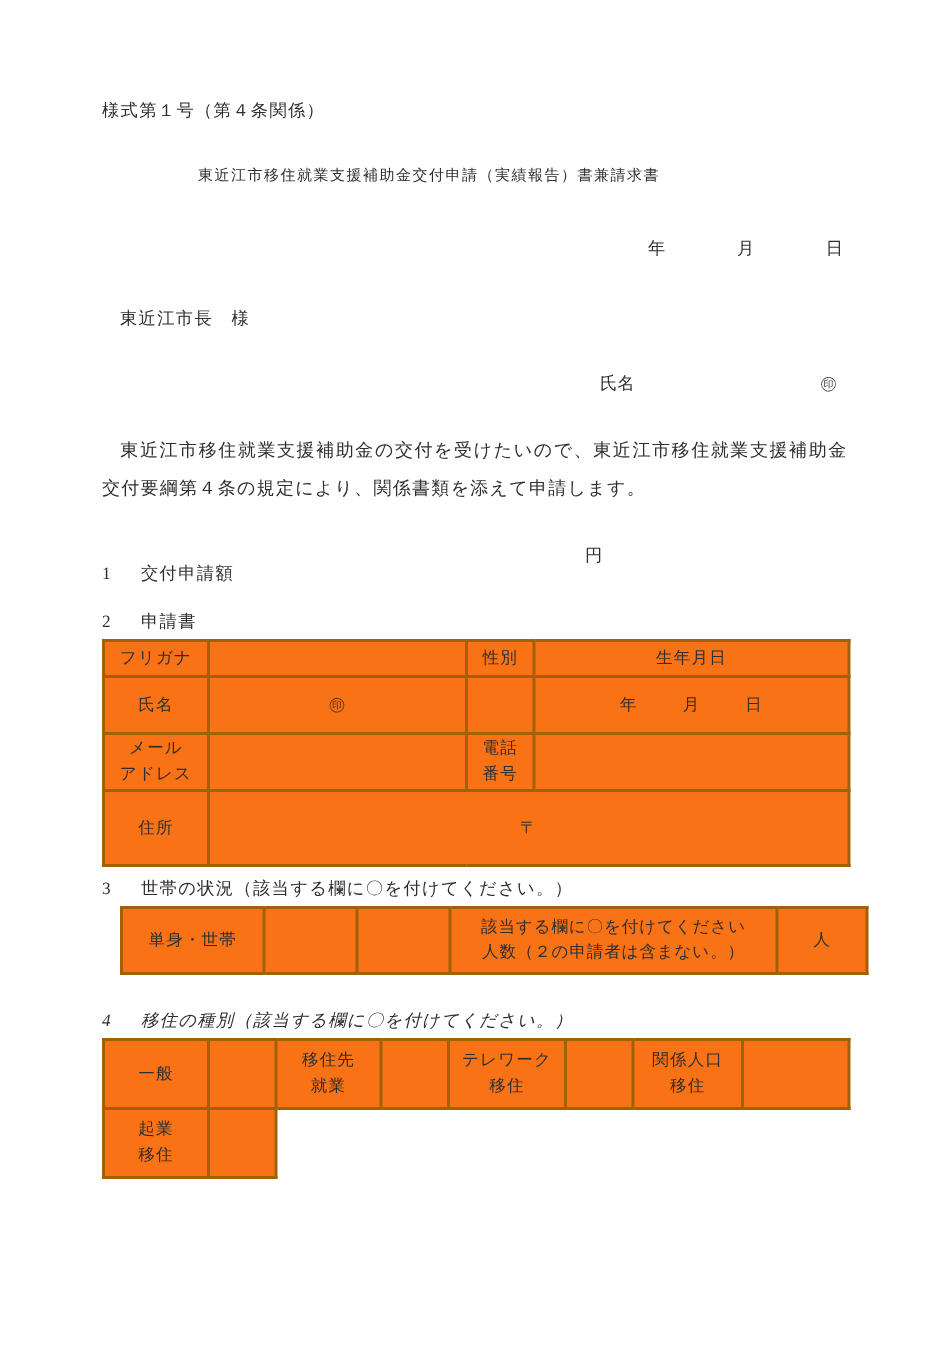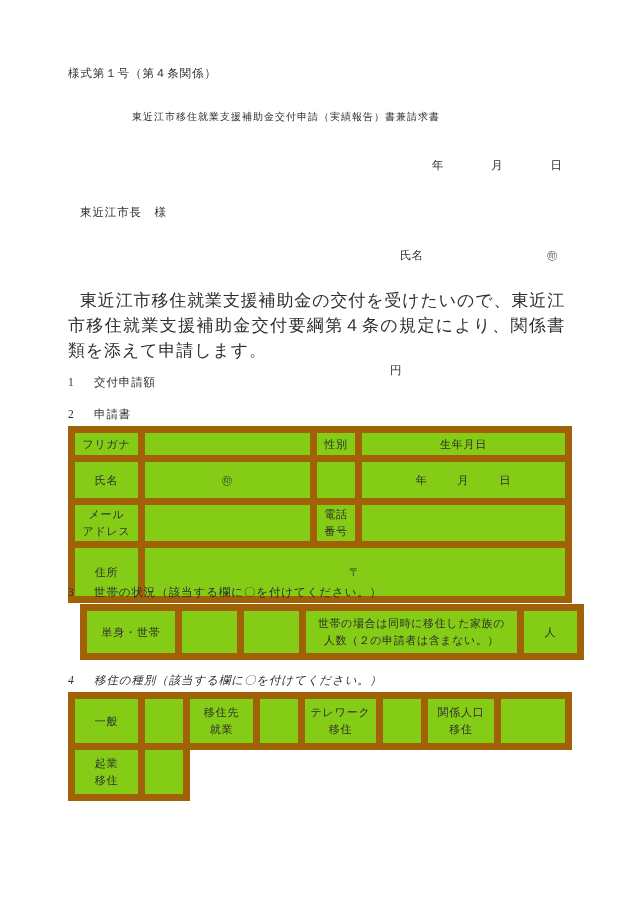--- a/index.html
+++ b/index.html
@@ -36,21 +36,21 @@
   .date-line { left: 432px; top: 158px; letter-spacing: 0px; }
   .date-line span { display: inline-block; }
   .addressee { left: 80px;  top: 205px; }
   .name-line { left: 400px; top: 248px; letter-spacing: 0px; }
 
   .body-para {
     position: absolute;
     left: 68px;
     top: 288px;
     width: 497px;
-    font-size: 17px;
+    font-size: 12px;
     line-height: 25px;
     letter-spacing: 0.85px;
     text-align: justify;
     text-justify: inter-character;
     color: #2e2e2e;
   }
   .body-para .indent { display: inline-block; width: 12px; }
 
   
   .sec-head {
@@ -71,25 +71,25 @@
   
   table.form {
     position: absolute;
     border-collapse: collapse;
     table-layout: fixed;
     font-size: 11px;
     letter-spacing: 0.8px;
     color: #2e2e2e;
   }
   table.form td {
-    border: 7px solid #a16207;
+    border: 2px solid #a16207;
     padding: 0;
     vertical-align: middle;
     text-align: center;
-    background: #84cc16;
+    background: #f97316;
     line-height: 17px;
   }
   td.shaded { background: #d2d2d2; }
   td.plain  { background: #ffffff; }
   td.lft    { text-align: left;  padding-left: 6px; }
   td.rgt    { text-align: right; padding-right: 10px; }
   td.topleft{ text-align: left; vertical-align: top; padding: 4px 0 0 6px; }
   .two-line { display: block; }
 
   #tbl-applicant { left: 68px; top: 426px; width: 497px; }
@@ -204,21 +204,21 @@
       <col style="width:62px">
       <col style="width:218px">
       <col style="width:60px">
     </colgroup>
     <tbody>
       <tr>
         <td class="shaded" style="height:42px">単身・世帯</td>
         <td class="plain"></td>
         <td class="plain"></td>
         <td class="shaded desc-cell">
-          <span class="two-line">世帯の場合は同時に移住した家族の</span>
+          <span class="two-line">該当する欄に〇を付けてください</span>
           <span class="two-line">人数（２の申請者は含まない。）</span>
         </td>
         <td class="plain rgt">
           <span></span>
           <span>人</span>
         </td>
       </tr>
     </tbody>
   </table>
 

